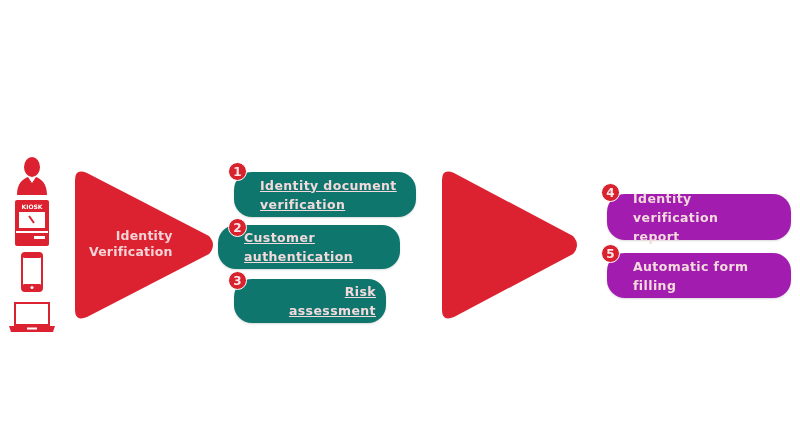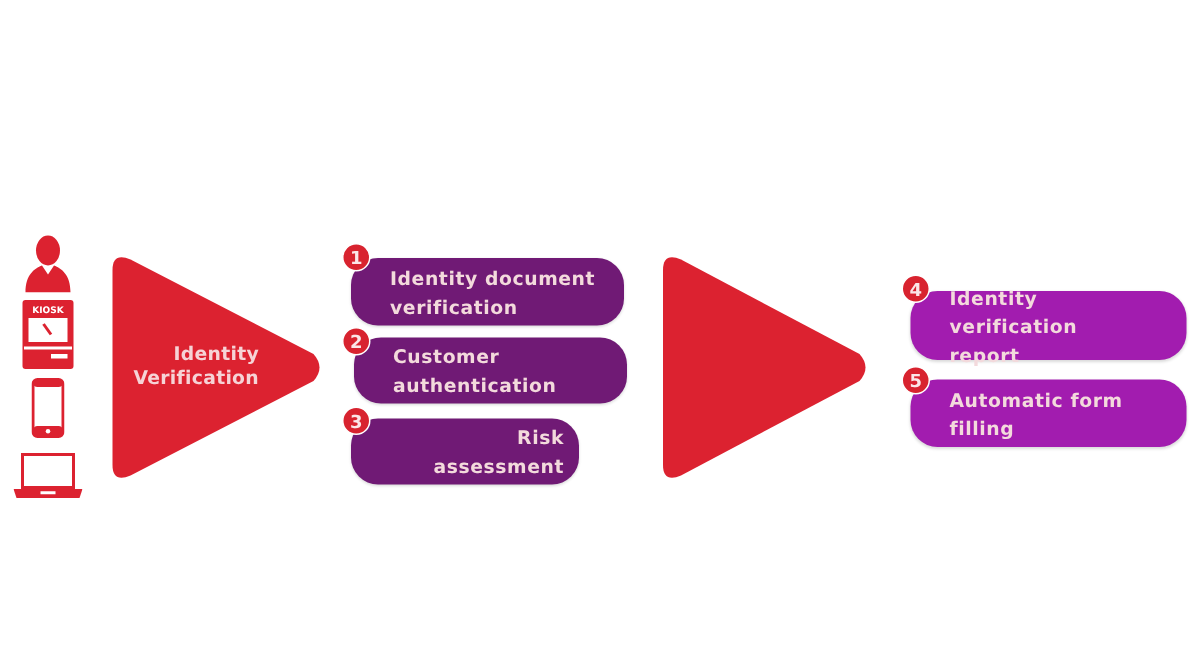--- a/index.html
+++ b/index.html
@@ -12,21 +12,21 @@
   .tri-label {
     position: absolute; color: #f6d3d6; font-weight: bold; font-size: 12.5px;
     line-height: 16px; letter-spacing: 0.2px; text-align: right;
   }
   .pill {
     position: absolute; border-radius: 18px; color: #f3dadc;
     font-weight: bold; font-size: 12.5px; line-height: 19px; letter-spacing: 0.4px;
     padding: 4px 10px 4px 26px; display: flex; flex-direction: column; justify-content: center;
     box-shadow: 0 1px 2px rgba(0,0,0,0.15);
   }
-  .pill.dark { background: #701a75; }
+  .pill.dark { background: #0f766e; text-decoration: underline; }
   .pill.bright { background: #a21caf; }
   .badge {
     position: absolute; width: 19px; height: 19px; border-radius: 50%;
     background: #d8232f; color: #fbe6e8; font-weight: bold; font-size: 12px;
     display: flex; align-items: center; justify-content: center; line-height: 1;
     border: 1.5px solid #ffffff;
   }
 </style>
 </head>
 <body>
@@ -76,21 +76,21 @@
     <div>Verification</div>
   </div>
 </div>
 
 <div class="pill dark" style="left:234px; top:172px; width:182px; height:45px;">
   <span>Identity document</span>
   <span>verification</span>
 </div>
 <div class="badge" style="left:228px; top:162px;">1</div>
 
-<div class="pill dark" style="left:236px; top:225px; width:182px; height:44px;">
+<div class="pill dark" style="left:218px; top:225px; width:182px; height:44px;">
   <span>Customer</span>
   <span>authentication</span>
 </div>
 <div class="badge" style="left:228px; top:218px;">2</div>
 
 <div class="pill dark" style="left:234px; top:279px; width:152px; height:44px;text-align:right;">
   <span>Risk assessment</span>
 </div>
 <div class="badge" style="left:228px; top:271px;">3</div>
 

